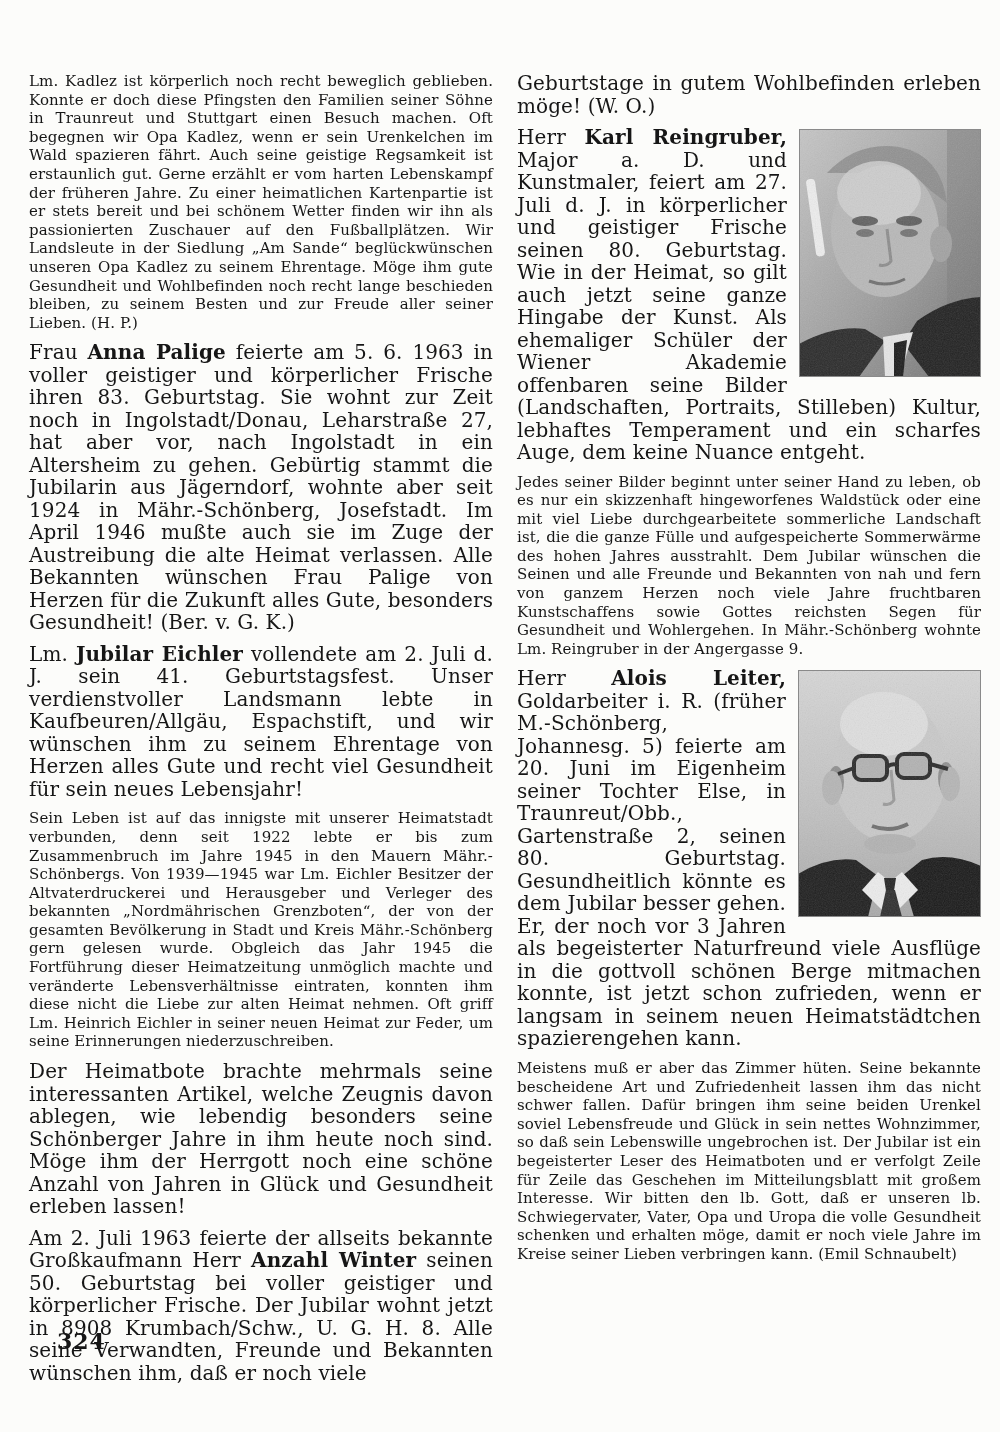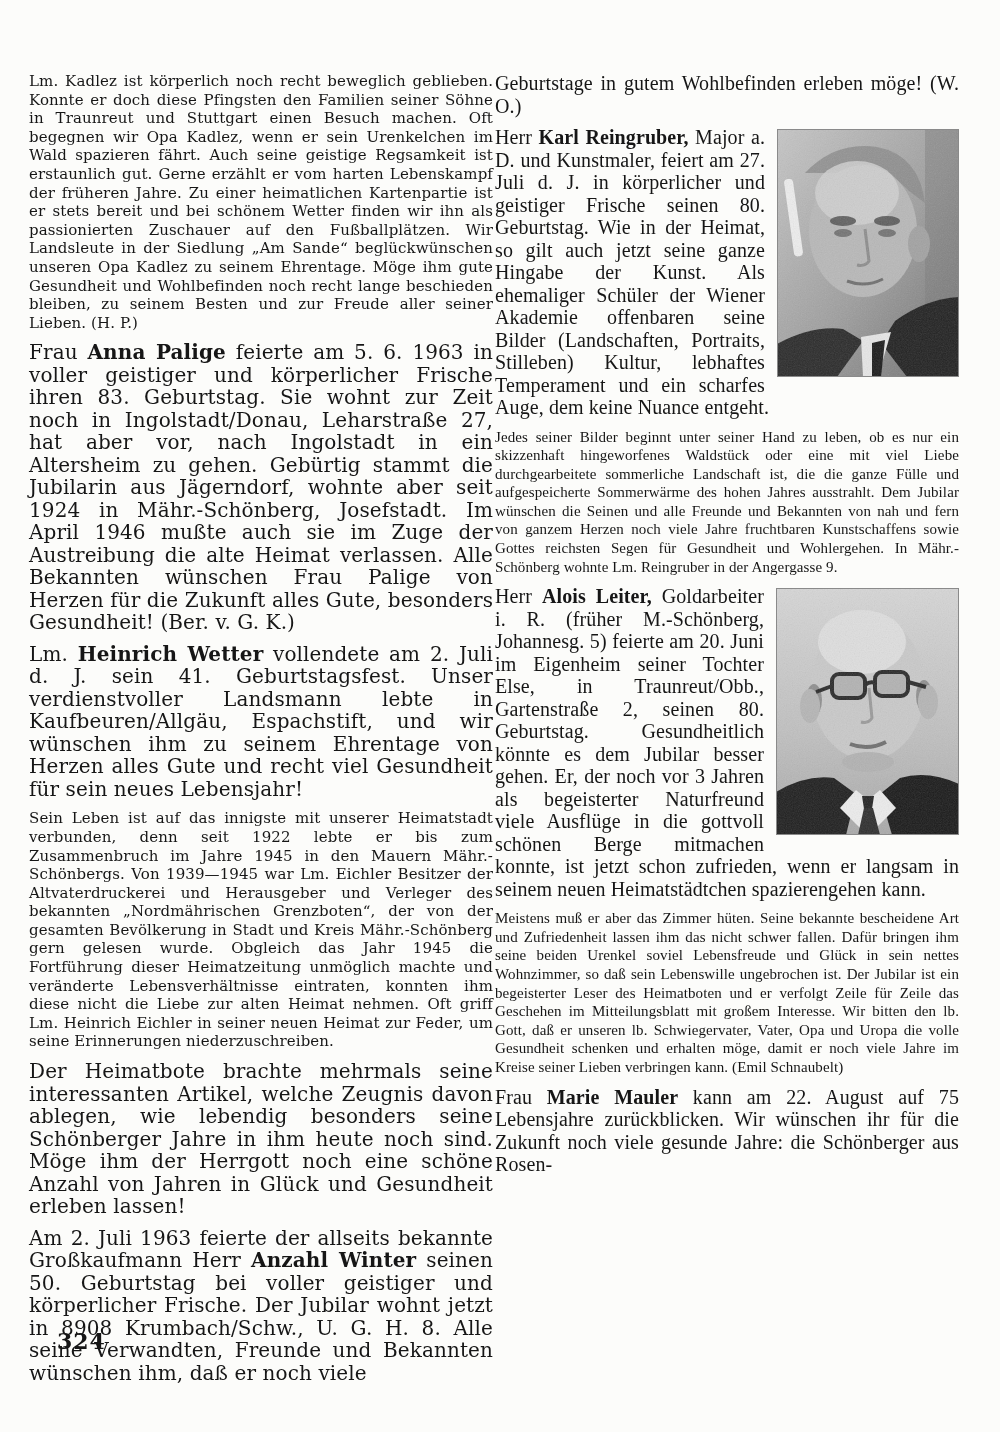--- a/index.html
+++ b/index.html
@@ -6,21 +6,21 @@
   body{
     width:1000px;height:1432px;
     background:#fcfcfa;
     font-family:"DejaVu Serif","Liberation Serif",serif;
     color:#161616;
     -webkit-font-smoothing:antialiased;
   }
   .page{position:relative;width:1000px;height:1432px;overflow:hidden;background:#fcfcfa;}
   .col{position:absolute;top:72px;width:464px;}
   .col-left{left:29px;}
-  .col-right{left:495px;font-family:Liberation Serif, serif;}
+  .col-right{left:517px;}
   p{margin:0 0 9px 0;text-align:justify;hyphens:none;}
   .large{font-size:20px;line-height:22.5px;letter-spacing:0.1px;}
   .small{font-size:15px;line-height:18.6px;letter-spacing:0.1px;}
   b{font-weight:700;}
   .photo{
     float:right;
     margin:3px 0 10px 12px;
     display:block;
   }
   .photo svg{display:block;}
@@ -54,21 +54,21 @@
 </svg>
 
 <div class="page">
 
   <div class="col col-left">
 
     <p class="small"><span>Lm. Kadlez ist körperlich noch recht beweglich geblieben. Konnte er doch diese Pfingsten den Familien seiner Söhne in Traunreut und Stuttgart einen Besuch machen. Oft begegnen wir Opa Kadlez, wenn er sein Urenkelchen im Wald spazieren fährt. Auch seine geistige Regsamkeit ist erstaunlich gut. Gerne erzählt er vom harten Lebenskampf der früheren Jahre. Zu einer heimatlichen Kartenpartie ist er stets bereit und bei schönem Wetter finden wir ihn als passionierten Zuschauer auf den Fußballplätzen. Wir Landsleute in der Siedlung „Am Sande“ beglückwünschen unseren Opa Kadlez zu seinem Ehrentage. Möge ihm gute Gesundheit und Wohlbefinden noch recht lange beschieden bleiben, zu seinem Besten und zur Freude aller seiner Lieben. (H. P.)</span></p>
 
     <p class="large"><span>Frau </span><b>Anna Palige</b><span> feierte am 5. 6. 1963 in voller geistiger und körperlicher Frische ihren 83. Geburtstag. Sie wohnt zur Zeit noch in Ingolstadt/Donau, Leharstraße 27, hat aber vor, nach Ingolstadt in ein Altersheim zu gehen. Gebürtig stammt die Jubilarin aus Jägerndorf, wohnte aber seit 1924 in Mähr.-Schönberg, Josefstadt. Im April 1946 mußte auch sie im Zuge der Austreibung die alte Heimat verlassen. Alle Bekannten wünschen Frau Palige von Herzen für die Zukunft alles Gute, besonders Gesundheit! (Ber. v. G. K.)</span></p>
 
-    <p class="large"><span>Lm. </span><b>Heinrich Wetter</b><span> vollendete am 2. Juli d. J. sein 41. Geburtstagsfest. Unser verdienstvoller Landsmann lebte in Kaufbeuren/Allgäu, Espachstift, und wir wünschen ihm zu seinem Ehrentage von Herzen alles Gute und recht viel Gesundheit für sein neues Lebensjahr!</span></p>
+    <p class="large"><span>Lm. </span><b>Jubilar Eichler</b><span> vollendete am 2. Juli d. J. sein 41. Geburtstagsfest. Unser verdienstvoller Landsmann lebte in Kaufbeuren/Allgäu, Espachstift, und wir wünschen ihm zu seinem Ehrentage von Herzen alles Gute und recht viel Gesundheit für sein neues Lebensjahr!</span></p>
 
     <p class="small"><span>Sein Leben ist auf das innigste mit unserer Heimatstadt verbunden, denn seit 1922 lebte er bis zum Zusammenbruch im Jahre 1945 in den Mauern Mähr.-Schönbergs. Von 1939—1945 war Lm. Eichler Besitzer der Altvaterdruckerei und Herausgeber und Verleger des bekannten „Nordmährischen Grenzboten“, der von der gesamten Bevölkerung in Stadt und Kreis Mähr.-Schönberg gern gelesen wurde. Obgleich das Jahr 1945 die Fortführung dieser Heimatzeitung unmöglich machte und veränderte Lebensverhältnisse eintraten, konnten ihm diese nicht die Liebe zur alten Heimat nehmen. Oft griff Lm. Heinrich Eichler in seiner neuen Heimat zur Feder, um seine Erinnerungen niederzuschreiben.</span></p>
 
     <p class="large"><span>Der Heimatbote brachte mehrmals seine interessanten Artikel, welche Zeugnis davon ablegen, wie lebendig besonders seine Schönberger Jahre in ihm heute noch sind. Möge ihm der Herrgott noch eine schöne Anzahl von Jahren in Glück und Gesundheit erleben lassen!</span></p>
 
     <p class="large"><span>Am 2. Juli 1963 feierte der allseits bekannte Großkaufmann Herr </span><b>Anzahl Winter</b><span> seinen 50. Geburtstag bei voller geistiger und körperlicher Frische. Der Jubilar wohnt jetzt in 8908 Krumbach/Schw., U. G. H. 8. Alle seine Verwandten, Freunde und Bekannten wünschen ihm, daß er noch viele</span></p>
 
   </div>
 
   <div class="col col-right">
@@ -128,19 +128,18 @@
           <polygon points="104,202 92,212 100,240 120,220" fill="#ececec"></polygon>
           <polygon points="86,208 98,208 96,221 88,221" fill="#242424"></polygon>
           <polygon points="88,220 97,220 104,247 82,247" fill="#2e2e2e"></polygon>
           <rect width="183" height="247" filter="url(#grain)" opacity="0.18"></rect>
           <rect x="0.5" y="0.5" width="182" height="246" fill="none" stroke="#8a8a8a" stroke-width="1"></rect>
         </svg>
       </span><span>Herr </span><b>Alois Leiter,</b><span> Goldarbeiter i. R. (früher M.-Schönberg, Johannesg. 5) feierte am 20. Juni im Eigenheim seiner Tochter Else, in Traunreut/Obb., Gartenstraße 2, seinen 80. Geburtstag. Gesundheitlich könnte es dem Jubilar besser gehen. Er, der noch vor 3 Jahren als begeisterter Naturfreund viele Ausflüge in die gottvoll schönen Berge mitmachen konnte, ist jetzt schon zufrieden, wenn er langsam in seinem neuen Heimatstädtchen spazierengehen kann.</span></p>
 
     <p class="small"><span>Meistens muß er aber das Zimmer hüten. Seine bekannte bescheidene Art und Zufriedenheit lassen ihm das nicht schwer fallen. Dafür bringen ihm seine beiden Urenkel soviel Lebensfreude und Glück in sein nettes Wohnzimmer, so daß sein Lebenswille ungebrochen ist. Der Jubilar ist ein begeisterter Leser des Heimatboten und er verfolgt Zeile für Zeile das Geschehen im Mitteilungsblatt mit großem Interesse. Wir bitten den lb. Gott, daß er unseren lb. Schwiegervater, Vater, Opa und Uropa die volle Gesundheit schenken und erhalten möge, damit er noch viele Jahre im Kreise seiner Lieben verbringen kann. (Emil Schnaubelt)</span></p>
 
-    <p class="large"><span>Frau </span><b>Marie Mauler</b><span> kann am 22. August auf 75 Lebensjahre zurückblicken. Wir wünschen ihr für die Zukunft noch viele gesunde Jahre: die Schönberger aus Rosen-</span></p>
 
   </div>
 
   <div class="pageno">324</div>
 
 </div>
 
 </body></html>

